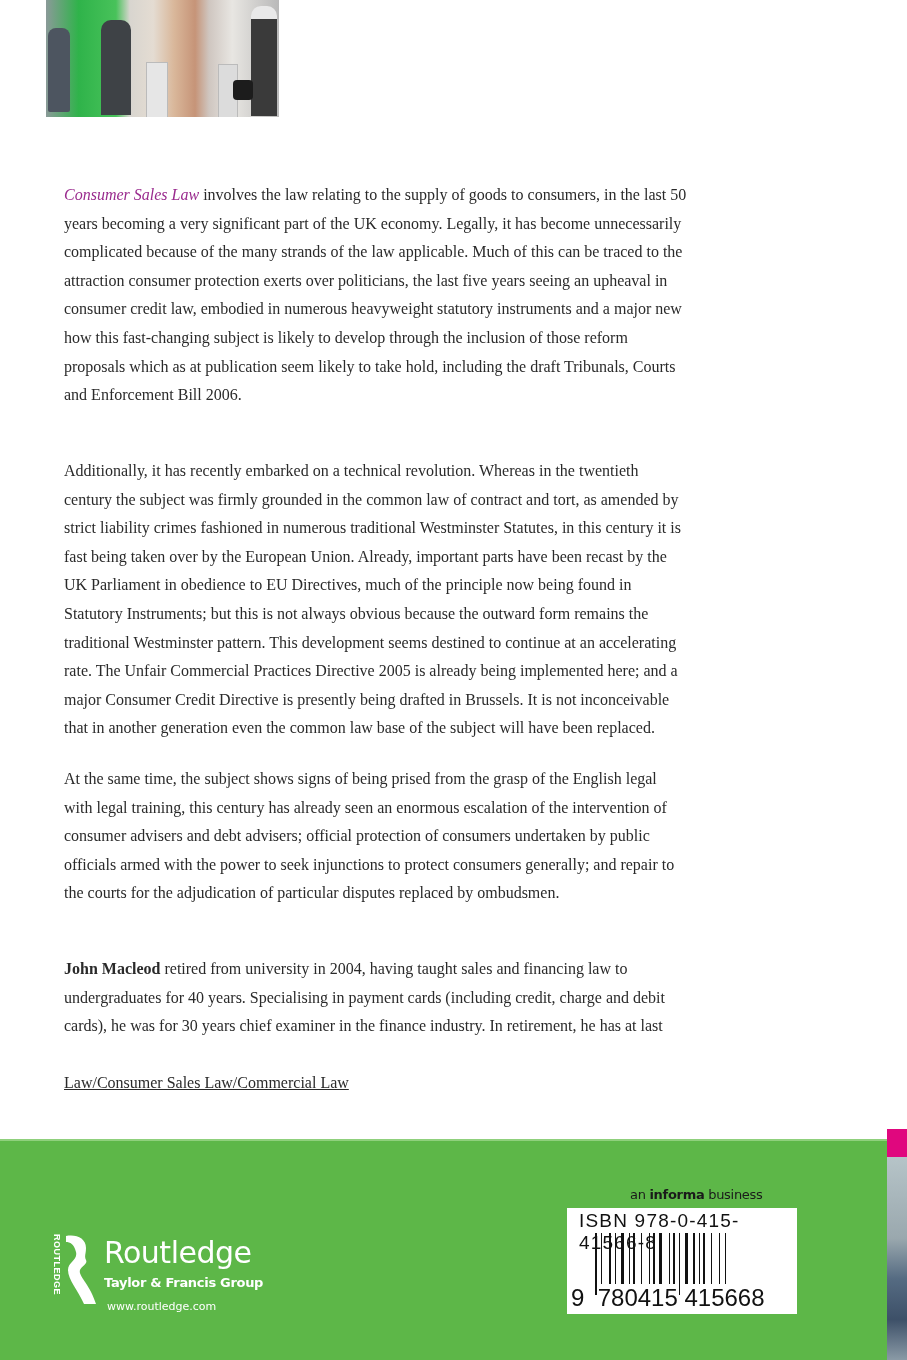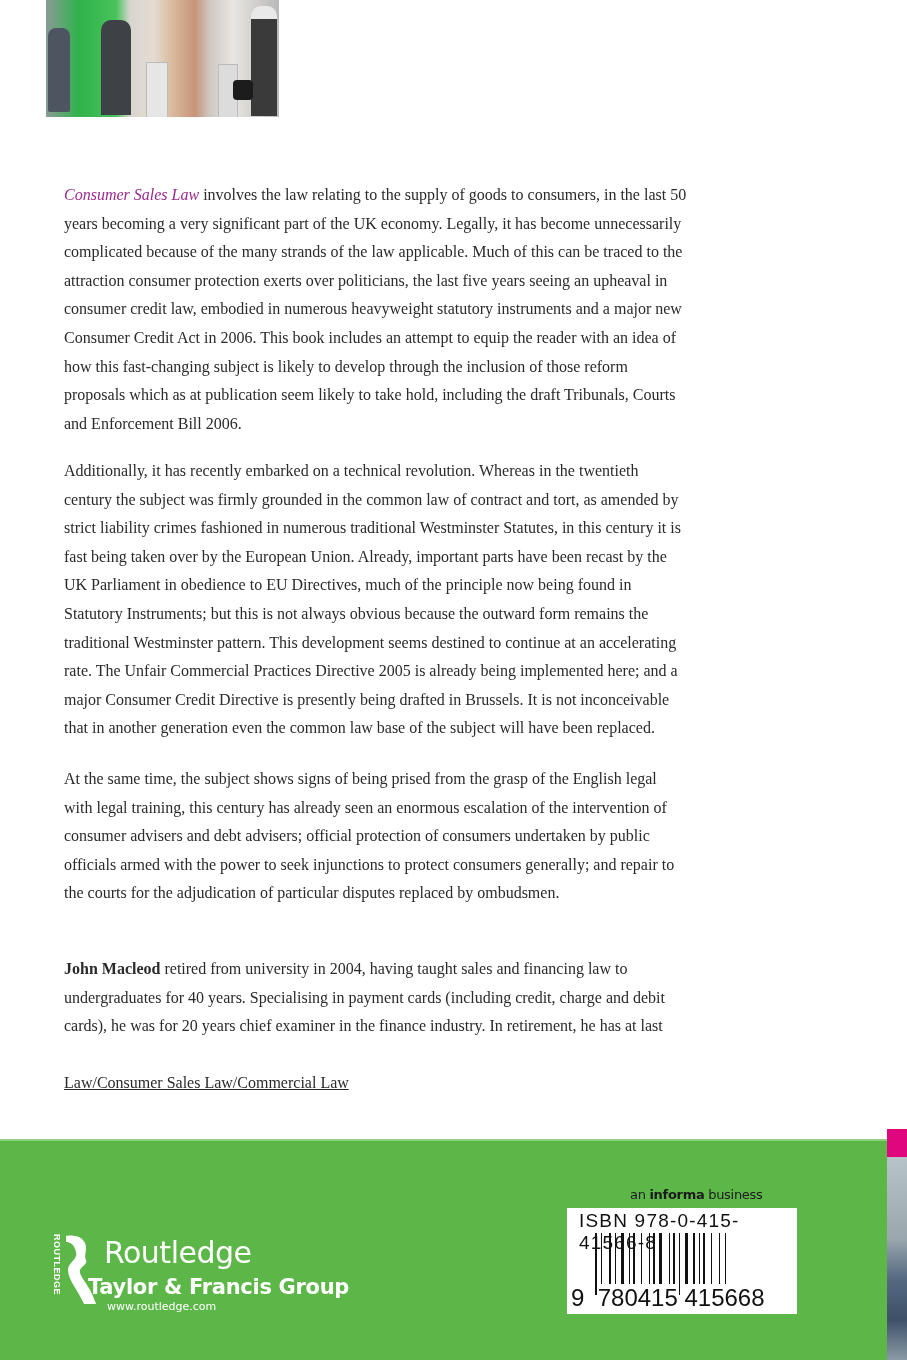--- a/index.html
+++ b/index.html
@@ -19,21 +19,21 @@
   .bold { font-weight:bold; }
   .green { position:absolute; left:0; top:1139px; width:887px; height:221px; background:#5db748; border-top:2px solid #8fd07c; }
   .pinkbar { position:absolute; left:887px; top:1129px; width:20px; height:28px; background:#e0077e; }
   .sidephoto { position:absolute; left:887px; top:1157px; width:20px; height:203px;
                background:linear-gradient(180deg,#b6c4c8 0%,#9aa8ae 40%,#556b82 60%,#3d5068 80%,#8a9aa6 100%); }
   .logo { position:absolute; left:48px; top:1234px; }
   .logo .vert { position:absolute; left:0; top:0; width:14px; height:70px; color:#fff; font-family:"Liberation Sans", sans-serif;
                 font-weight:bold; font-size:9px; writing-mode:vertical-rl; letter-spacing:0.5px; }
   .logo svg { position:absolute; left:14px; top:0; }
   .rt-name { position:absolute; left:104px; top:1235px; color:#fff; font-family:"DejaVu Sans", sans-serif; font-size:30px; letter-spacing:-0.5px; }
-  .rt-sub { position:absolute; left:88px; top:1275px; color:#fff; font-family:"DejaVu Sans", sans-serif; font-size:21px; font-weight:bold; letter-spacing:-0.3px; }
+  .rt-sub { position:absolute; left:104px; top:1275px; color:#fff; font-family:"DejaVu Sans", sans-serif; font-size:13px; font-weight:bold; letter-spacing:-0.3px; }
   .rt-url { position:absolute; left:107px; top:1300px; color:#fff; font-family:"DejaVu Sans", sans-serif; font-size:11px; }
   .informa { position:absolute; left:630px; top:1187px; font-family:"DejaVu Sans", sans-serif; font-size:13px; color:#1a1a1a; letter-spacing:-0.3px; }
   .informa b { font-weight:bold; }
   .barcode-box { position:absolute; left:567px; top:1208px; width:230px; height:106px; background:#fff; }
   .isbn { position:absolute; left:12px; top:2px; font-family:"Liberation Sans", sans-serif; font-size:19px; letter-spacing:1.2px; color:#111; }
   .bars { position:absolute; left:28px; top:25px; width:192px; height:62px; }
   .bars span { position:absolute; top:0; bottom:0; background:#111; }
   .digits { position:absolute; left:4px; top:76px; font-family:"Liberation Sans", sans-serif; font-size:24px; color:#111; background:transparent; }
   .digits span { background:#fff; }
 </style>
@@ -48,21 +48,20 @@
   <div class="m"></div>
   <div class="bag"></div>
 </div>
 
 <div class="text" style="top:181px;">
   <span class="line"><span class="title-ital">Consumer Sales Law</span><span> involves the law relating to the supply of goods to consumers, in the last 50</span></span>
   <span class="line">years becoming a very significant part of the UK economy. Legally, it has become unnecessarily</span>
   <span class="line">complicated because of the many strands of the law applicable. Much of this can be traced to the</span>
   <span class="line">attraction consumer protection exerts over politicians, the last five years seeing an upheaval in</span>
   <span class="line">consumer credit law, embodied in numerous heavyweight statutory instruments and a major new</span>
-  <span class="line">Consumer Credit Act in 2006. This book includes an attempt to equip the reader with an idea of</span>
   <span class="line">how this fast-changing subject is likely to develop through the inclusion of those reform</span>
   <span class="line">proposals which as at publication seem likely to take hold, including the draft Tribunals, Courts</span>
   <span class="line">and Enforcement Bill 2006.</span>
 </div>
 
 <div class="text" style="top:457px;">
   <span class="line">Additionally, it has recently embarked on a technical revolution. Whereas in the twentieth</span>
   <span class="line">century the subject was firmly grounded in the common law of contract and tort, as amended by</span>
   <span class="line">strict liability crimes fashioned in numerous traditional Westminster Statutes, in this century it is</span>
   <span class="line">fast being taken over by the European Union. Already, important parts have been recast by the</span>
@@ -78,21 +77,21 @@
   <span class="line">At the same time, the subject shows signs of being prised from the grasp of the English legal</span>
   <span class="line">with legal training, this century has already seen an enormous escalation of the intervention of</span>
   <span class="line">consumer advisers and debt advisers; official protection of consumers undertaken by public</span>
   <span class="line">officials armed with the power to seek injunctions to protect consumers generally; and repair to</span>
   <span class="line">the courts for the adjudication of particular disputes replaced by ombudsmen.</span>
 </div>
 
 <div class="text" style="top:955px;">
   <span class="line"><span class="bold">John Macleod</span><span> retired from university in 2004, having taught sales and financing law to</span></span>
   <span class="line">undergraduates for 40 years. Specialising in payment cards (including credit, charge and debit</span>
-  <span class="line">cards), he was for 20 years chief examiner in the finance industry. In retirement, he has at last</span>
+  <span class="line">cards), he was for 30 years chief examiner in the finance industry. In retirement, he has at last</span>
 </div>
 
 <div class="text" style="top:1069px;text-decoration:underline;">
   <span class="line">Law/Consumer Sales Law/Commercial Law</span>
 </div>
 
 <div class="pinkbar"></div>
 <div class="green"></div>
 <div class="sidephoto"></div>
 

